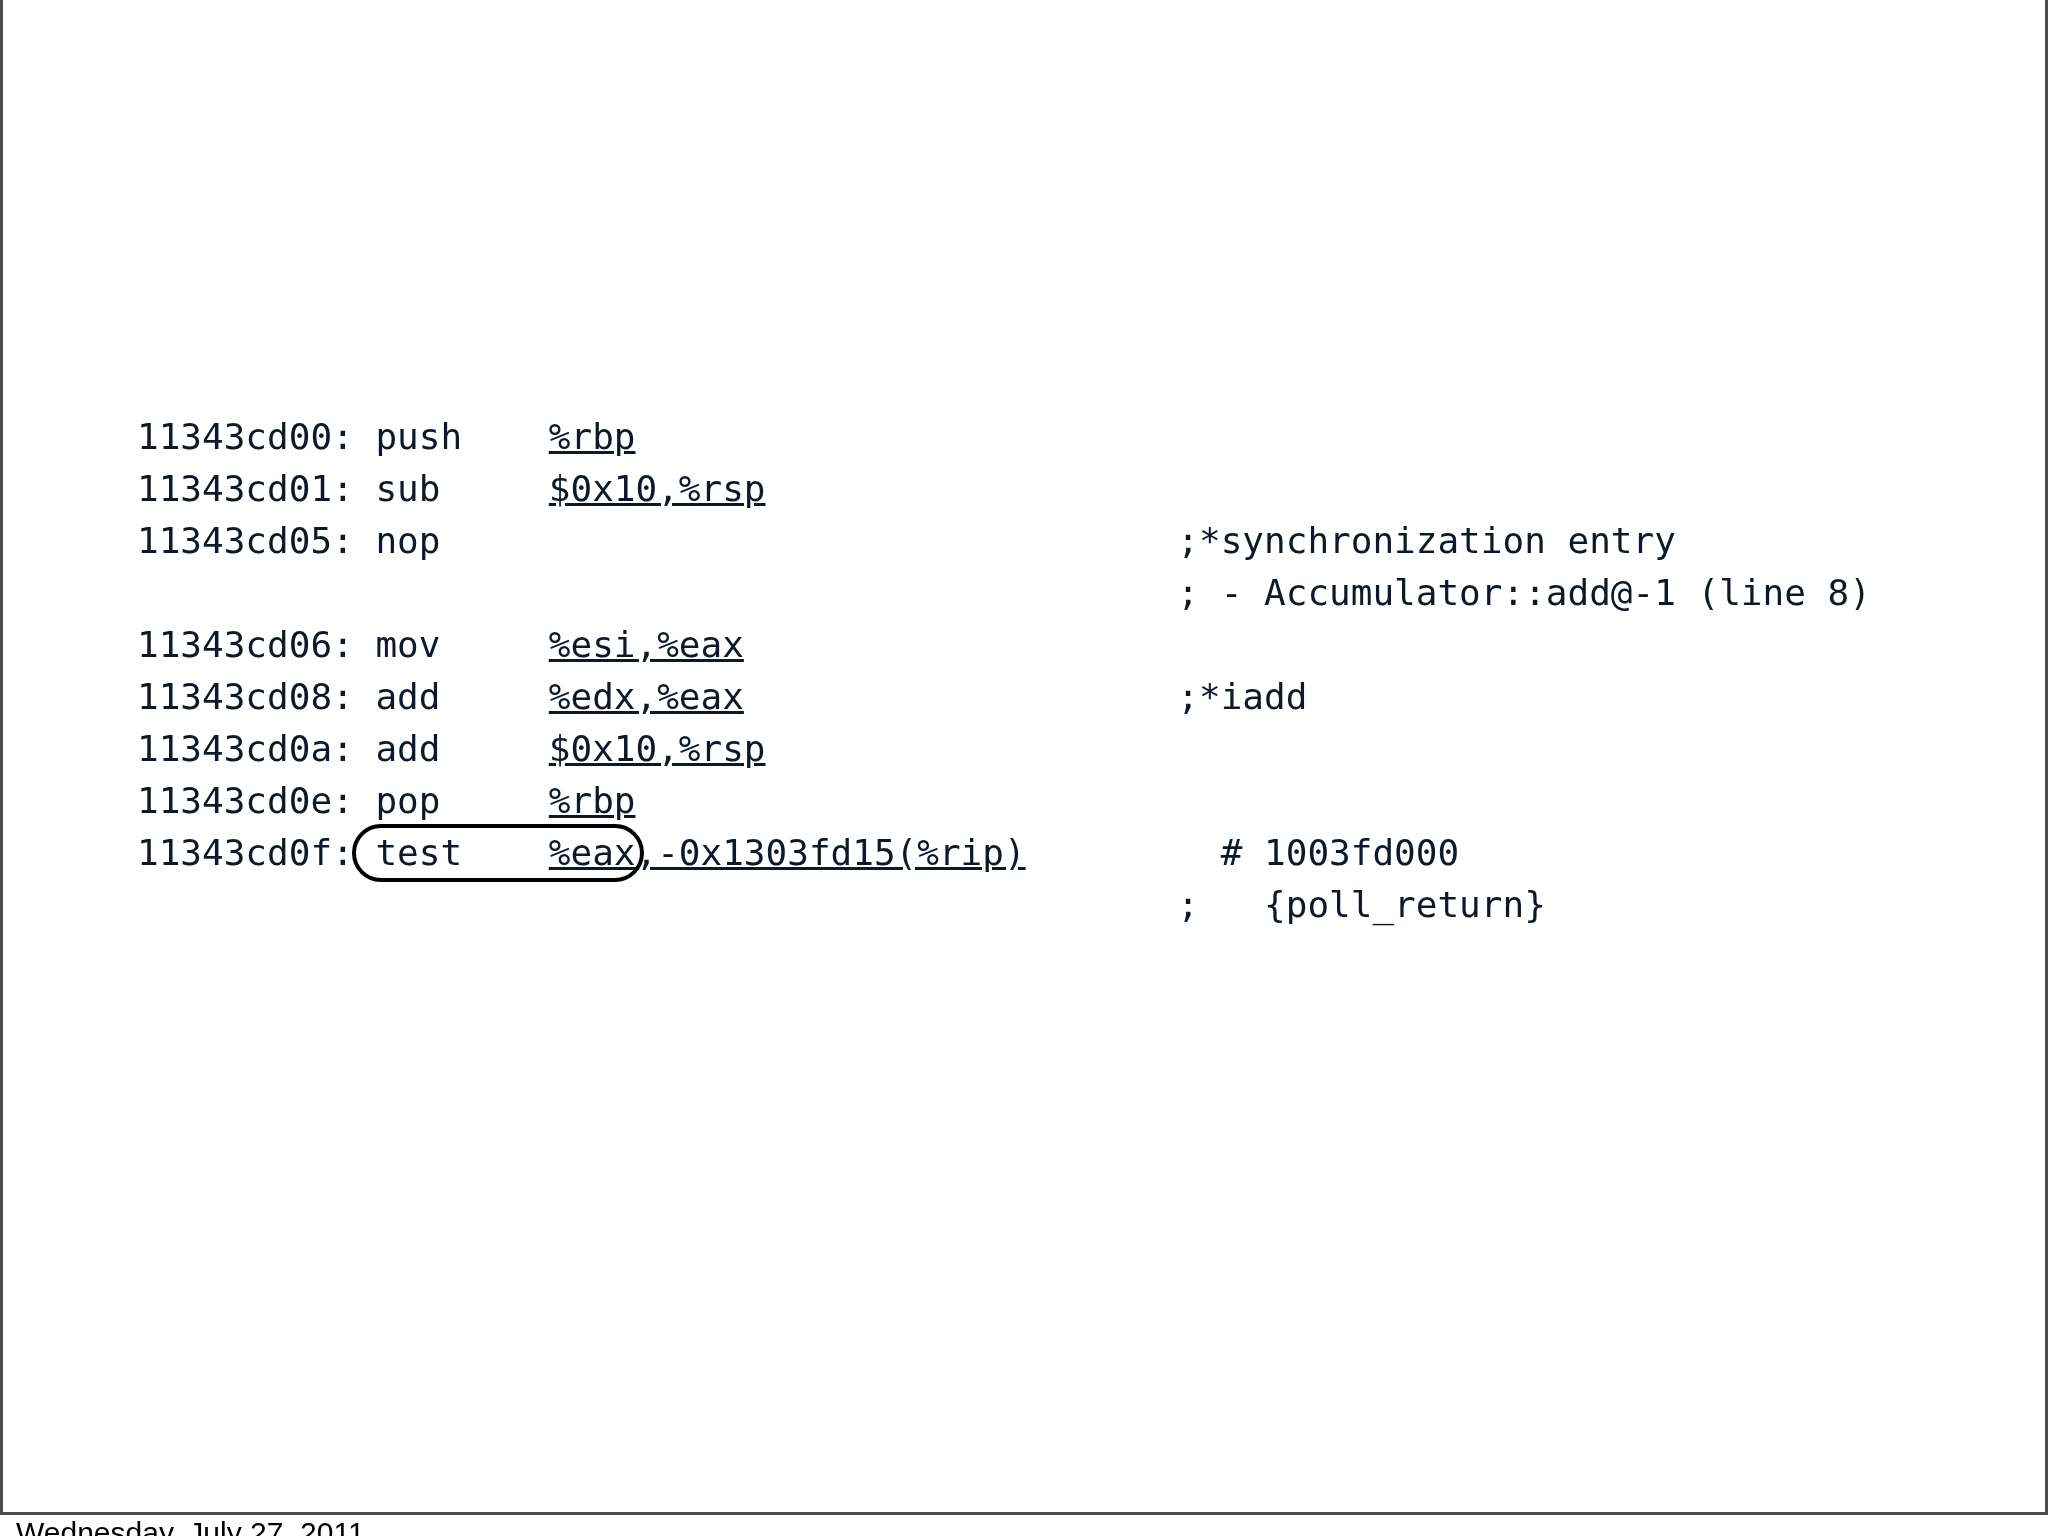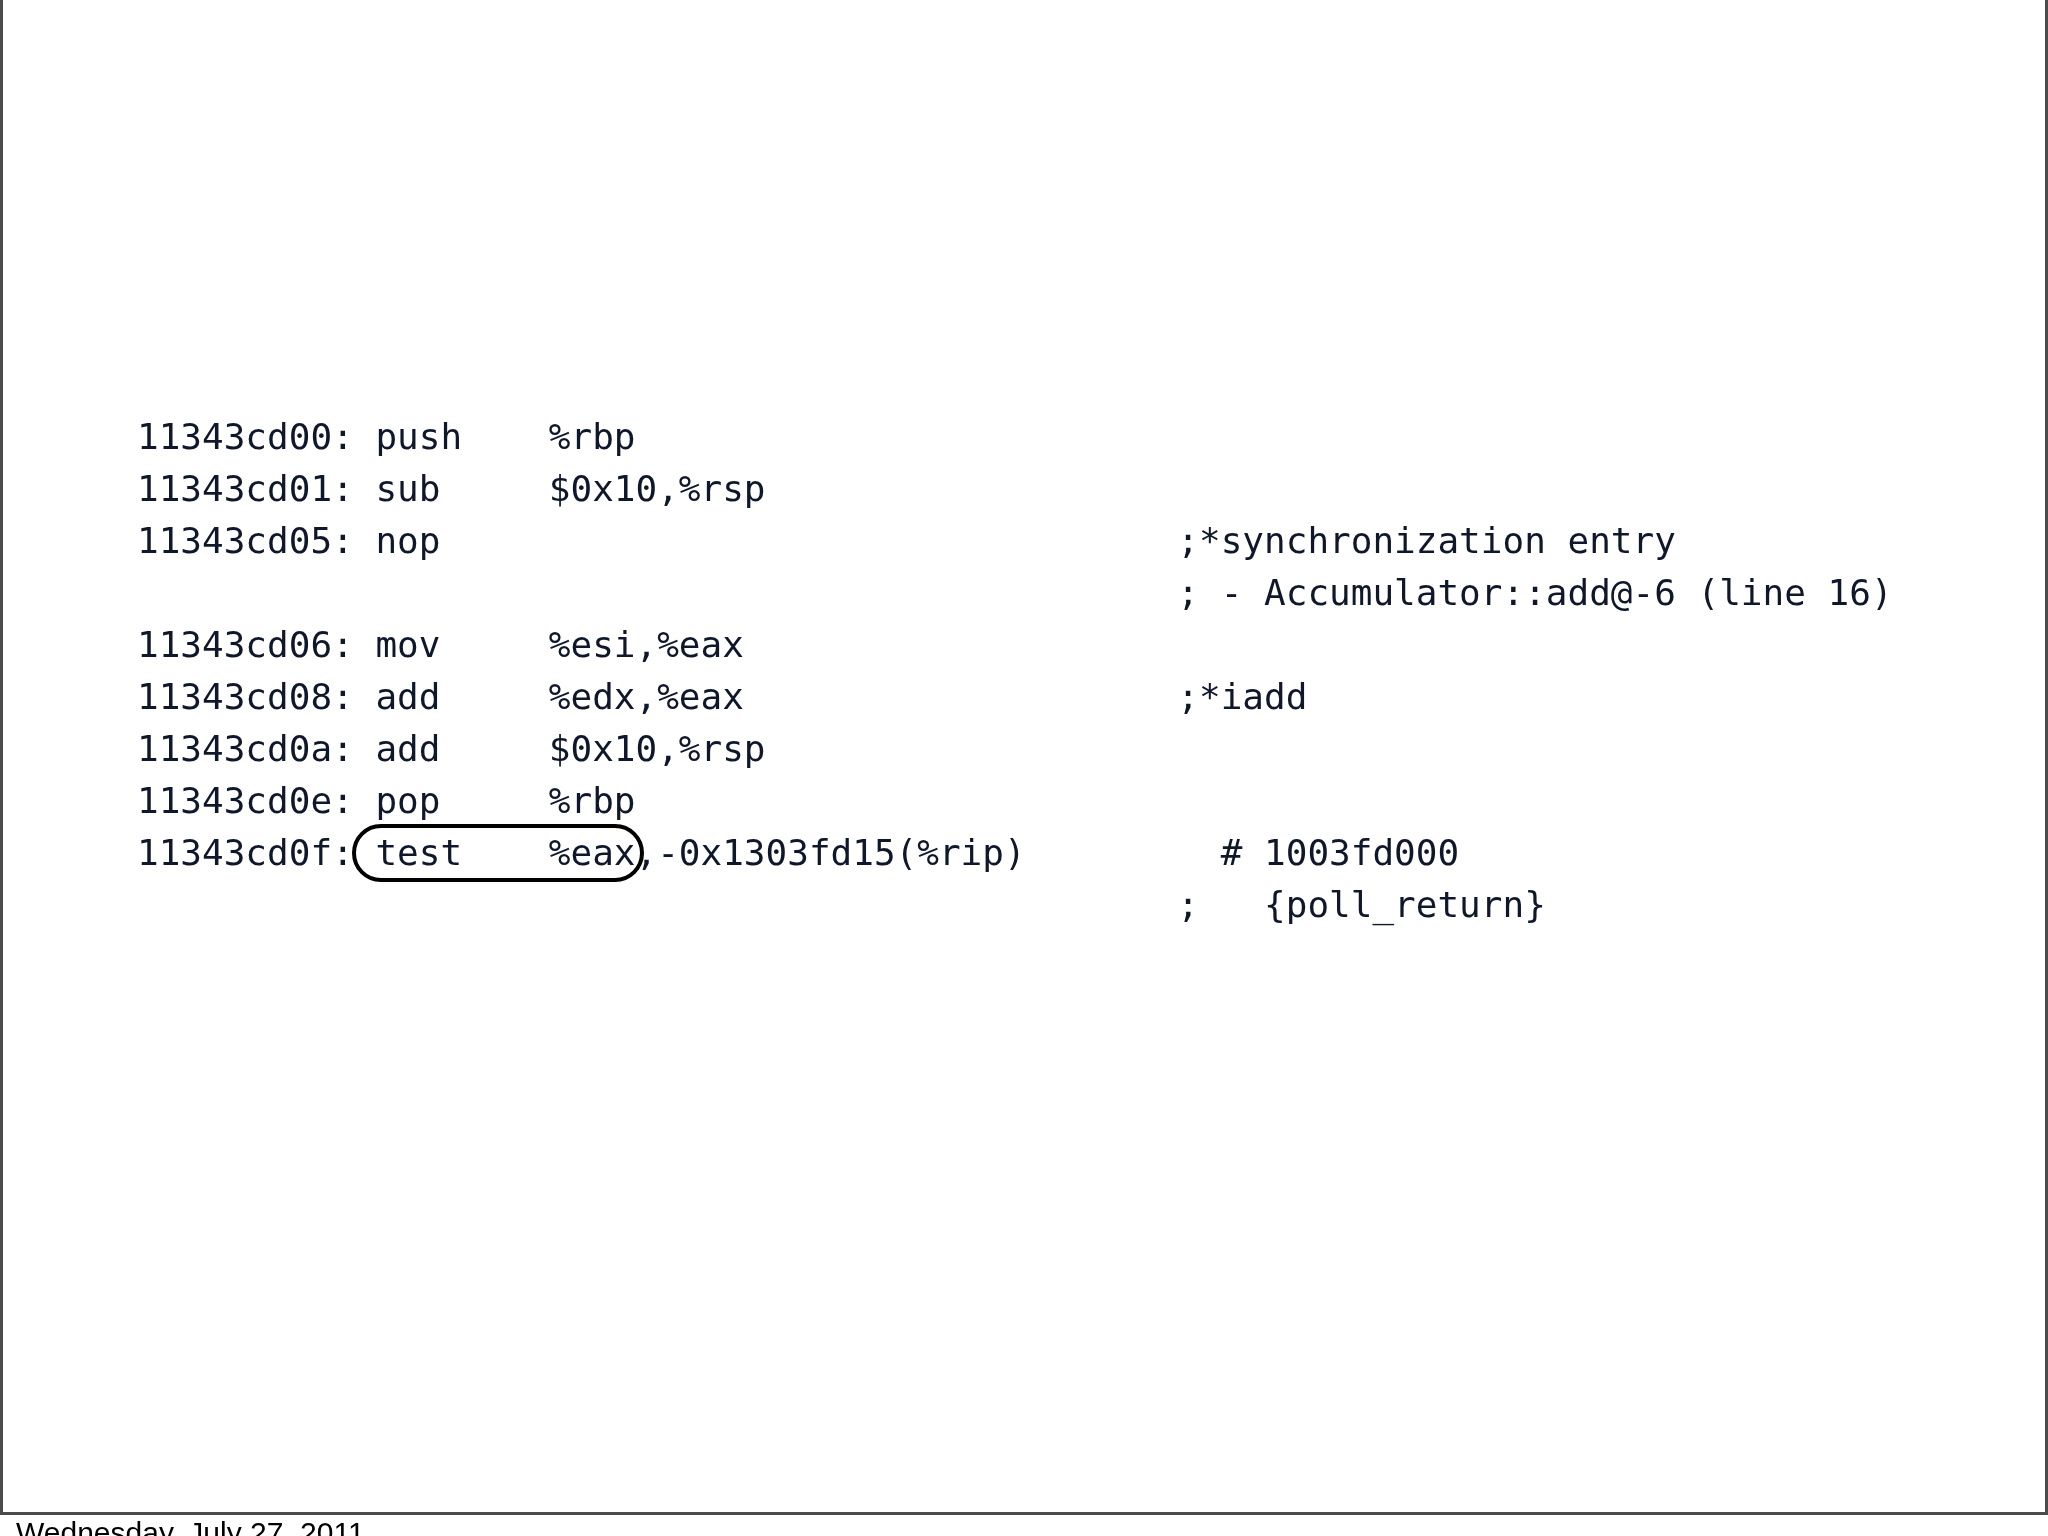--- a/index.html
+++ b/index.html
@@ -43,21 +43,21 @@
     white-space: pre;
     width: 1880px;
   }
   .code-line span {
     position: absolute;
     top: 0;
     white-space: pre;
   }
   .col-addr { left: 0; }
   .col-mnem { left: 11ch; }
-  .col-ops  { left: 19ch; }
+  .col-ops  { left: 19ch; text-decoration: underline; }
   .col-cmt  { left: 48ch; }
   
   .highlight-ellipse {
     position: absolute;
     left: 352px;
     top: 824px;
     width: 292px;
     height: 58px;
     box-sizing: border-box;
     border: 4px solid #000000;
@@ -108,21 +108,21 @@
     <div class="code-line">
       <span class="col-addr">11343cd05:</span>
       <span class="col-mnem">nop</span>
       <span class="col-ops"></span>
       <span class="col-cmt">;*synchronization entry</span>
     </div>
     <div class="code-line">
       <span class="col-addr"></span>
       <span class="col-mnem"></span>
       <span class="col-ops"></span>
-      <span class="col-cmt">; - Accumulator::add@-6 (line 16)</span>
+      <span class="col-cmt">; - Accumulator::add@-1 (line 8)</span>
     </div>
     <div class="code-line">
       <span class="col-addr">11343cd06:</span>
       <span class="col-mnem">mov</span>
       <span class="col-ops">%esi,%eax</span>
       <span class="col-cmt"></span>
     </div>
     <div class="code-line">
       <span class="col-addr">11343cd08:</span>
       <span class="col-mnem">add</span>

